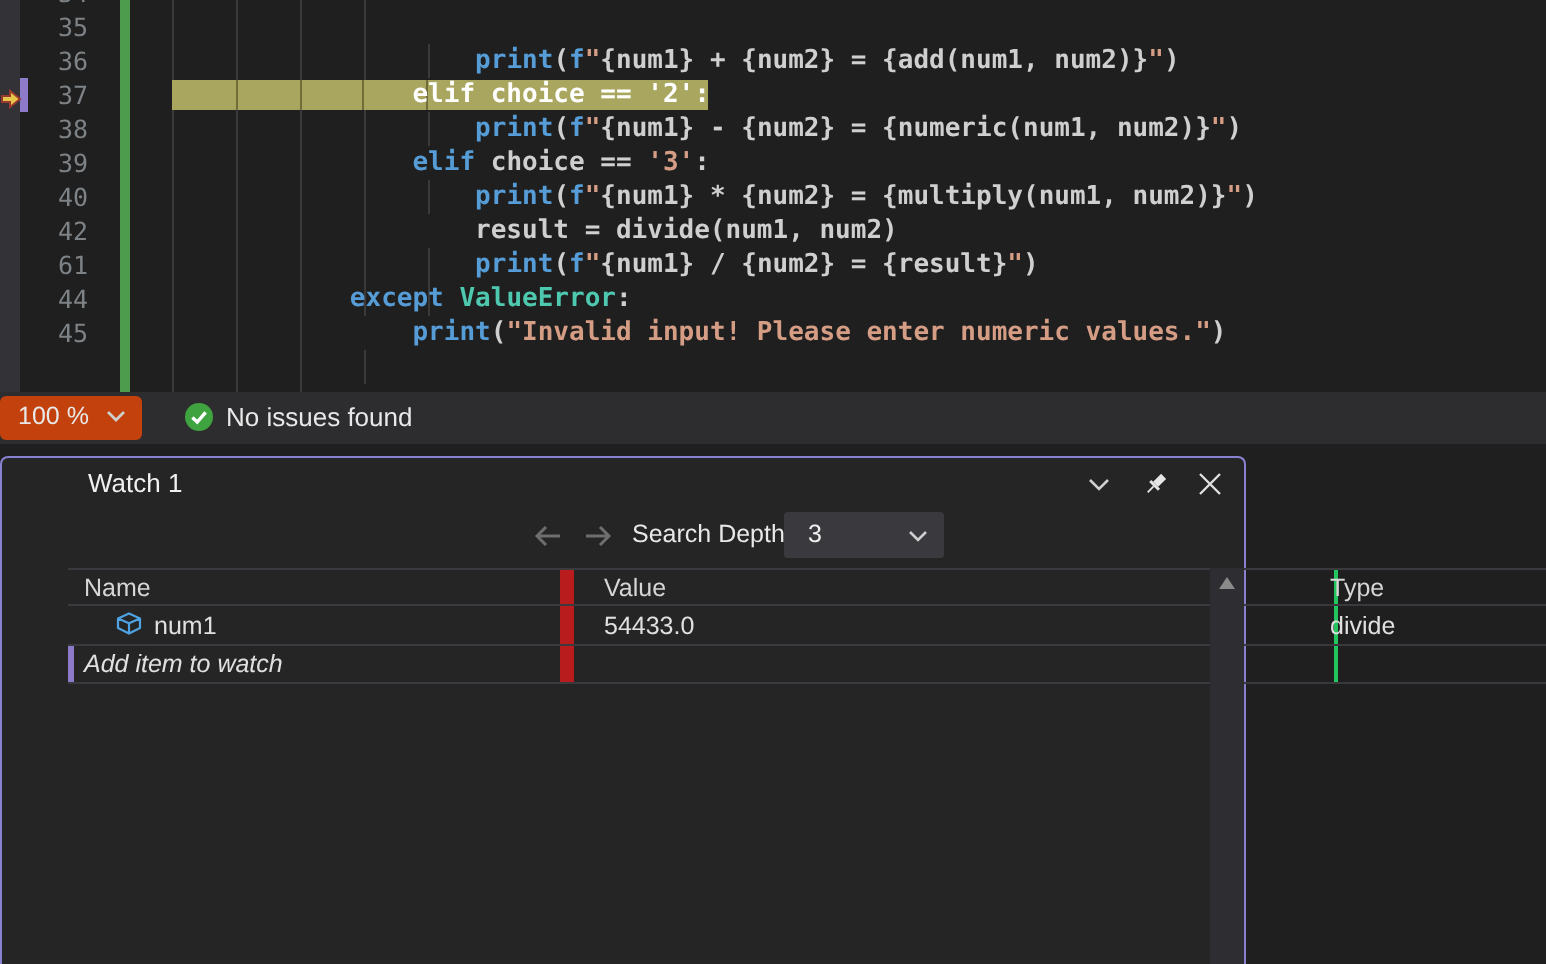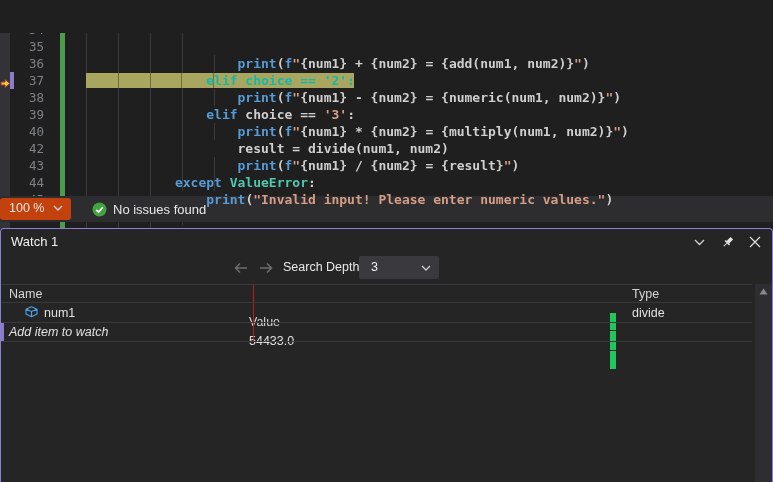--- a/index.html
+++ b/index.html
@@ -5,42 +5,42 @@
   * { margin:0; padding:0; box-sizing:border-box; }
   html,body { background:#1a1a1a; }
   .screen {
     position:relative; width:773px; height:482px; overflow:hidden;
     background:#1f1f1f;
     font-family:"Liberation Sans","DejaVu Sans",sans-serif;
     color:#e8e8e8;
   }
 
   
-  .editor { position:absolute; left:0; top:0; width:773px; height:208px; overflow:hidden; background:#1f1f1f;margin-top:33px; }
+  .editor { position:absolute; left:0; top:0; width:773px; height:208px; overflow:hidden; background:#1f1f1f; }
   .margin-strip { position:absolute; left:0; top:0; width:10px; height:196px; background:#333337; }
   .green-bar { position:absolute; left:60px; top:0; width:5px; height:196px; background:#4d9b4d; }
   .indent-guide { position:absolute; width:1px; background:#3a3a3a; }
   .code-lines { position:absolute; left:0; top:-12px; right:0; }
   .code-line { position:relative; height:17px; }
   .ln {
     position:absolute; left:0; top:0; width:44px; height:17px;
     text-align:right; color:#7d8286;
     font-family:"DejaVu Sans Mono","Liberation Mono",monospace;
     font-size:12.5px; line-height:17px;
   }
   .code {
     position:absolute; left:81px; top:0; height:17px; white-space:pre;
     font-family:"DejaVu Sans Mono","Liberation Mono",monospace;
     font-size:13px; line-height:17px; font-weight:bold; z-index:3;
   }
   .tok-k { color:#569CD6; }
   .tok-p { color:#cfcfcf; }
   .tok-s { color:#D69D85; }
   .tok-t { color:#4EC9B0; }
-  .tok-d { color:#14b8a6; }
+  .tok-d { color:#ffffff; }
   .hl-bar {
     position:absolute; left:86px; top:1px; width:268px; height:15px; z-index:1;
     background-color:#a9a75f;
     background-image:
       linear-gradient(to right, transparent 32px, rgba(40,40,10,.45) 32px, rgba(40,40,10,.45) 33px, transparent 33px),
       linear-gradient(to right, transparent 64px, rgba(40,40,10,.45) 64px, rgba(40,40,10,.45) 65px, transparent 65px),
       linear-gradient(to right, transparent 95px, rgba(40,40,10,.45) 95px, rgba(40,40,10,.45) 96px, transparent 96px),
       linear-gradient(to right, transparent 127px, rgba(40,40,10,.45) 127px, rgba(40,40,10,.45) 128px, transparent 128px);
   }
   .cur-purple { position:absolute; left:10px; top:0; width:4px; height:17px; background:#8d7ac8; z-index:2; }
@@ -53,23 +53,24 @@
     background:#c2410c; border-radius:3px; cursor:default;
   }
   .zoom-ctl .zlabel { position:absolute; left:9px; top:3px; font-size:12.5px; color:#e8e8e8; }
   .zoom-ctl svg { position:absolute; right:8px; top:7px; }
   .issues { position:absolute; left:92px; top:4px; height:18px; }
   .issues svg { vertical-align:-3px; }
   .issues-text { margin-left:6px; font-size:13px; color:#e8e8e8;text-align:right; }
 
   
   .watch {
-    position:absolute; left:0; top:228px; width:773px; height:254px;
+    position:absolute; left:0; top:228px; width:623px; height:254px;
     background:#252526; border:1px solid #8781cf; border-bottom:none;
     border-radius:4px 4px 0 0;
+    padding-left:33px;
   }
   .watch-title { position:relative; height:25px; }
   .watch-title .wt-label { position:absolute; left:10px; top:5px; font-size:13px; color:#f0f0f0; }
   .wt-icons { position:absolute; right:8px; top:4px; display:flex; gap:10px; align-items:center; }
   .wt-icons .icon-btn { width:18px; height:18px; display:flex; align-items:center; justify-content:center; cursor:default; }
 
   .watch-toolbar { position:relative; height:30px; }
   .search-box {
     position:absolute; left:3px; top:2px; width:214px; height:23px;
     background:#37373b; border-radius:2px;
@@ -88,22 +89,22 @@
   .depth-dd .dd-value { position:absolute; left:12px; top:4px; font-size:12.5px; color:#f0f0f0; }
   .depth-dd svg { position:absolute; right:8px; top:9px; }
 
   .watch-table { position:relative; }
   .trow { position:relative; width:751px; border-bottom:1px solid #3a3a3e; }
   .thead { height:19px; border-top:1px solid #3a3a3e; }
   .tdata { height:20px; }
   .tadd  { height:19px; }
   .cell { position:absolute; top:0; height:100%; overflow:hidden; font-size:12.5px; line-height:19px; color:#e0e0e0; }
   .tdata .cell { line-height:20px; }
-  .c-name  { left:0; width:253px; border-right:1px solid #b91c1c; padding-left:8px; }
-  .c-value { left:243px; width:372px; border-right:6px solid #22c55e; padding-left:5px;margin-top:28px; }
+  .c-name  { left:0; width:253px; border-right:7px solid #b91c1c; padding-left:8px; }
+  .c-value { left:263px; width:372px; border-right:2px solid #22c55e; padding-left:5px; }
   .c-type  { left:625px; width:126px; padding-left:6px; }
   .thead .cell { color:#d6d6d6; }
   .tdata .c-name { padding-left:24px; }
   .var-icon { display:inline-block; vertical-align:-1px; margin-right:6px; }
   .add-caret { position:absolute; left:0; top:0; width:3px; height:100%; background:#8d7ac8; }
   .add-label { font-style:italic; color:#e0e0e0; }
 
   .vscroll {
     position:absolute; top:55px; right:0; bottom:0; width:17px;
     background:#2e2e32;
@@ -161,21 +162,21 @@
         </div>
         <div class="code-line">
           <span class="ln">40</span>
           <span class="code"><span class="tok-p">                    </span><span class="tok-k">print</span><span class="tok-p">(</span><span class="tok-k">f</span><span class="tok-s">"</span><span class="tok-p">{num1} * {num2} = {multiply(num1, num2)}</span><span class="tok-s">"</span><span class="tok-p">)</span></span>
         </div>
         <div class="code-line">
           <span class="ln">42</span>
           <span class="code"><span class="tok-p">                    result = divide(num1, num2)</span></span>
         </div>
         <div class="code-line">
-          <span class="ln">43</span>
+          <span class="ln">61</span>
           <span class="code"><span class="tok-p">                    </span><span class="tok-k">print</span><span class="tok-p">(</span><span class="tok-k">f</span><span class="tok-s">"</span><span class="tok-p">{num1} / {num2} = {result}</span><span class="tok-s">"</span><span class="tok-p">)</span></span>
         </div>
         <div class="code-line">
           <span class="ln">44</span>
           <span class="code"><span class="tok-p">            </span><span class="tok-k">except</span><span class="tok-p"> </span><span class="tok-t">ValueError</span><span class="tok-p">:</span></span>
         </div>
         <div class="code-line">
           <span class="ln">45</span>
           <span class="code"><span class="tok-p">                </span><span class="tok-k">print</span><span class="tok-p">(</span><span class="tok-s">"Invalid input! Please enter numeric values."</span><span class="tok-p">)</span></span>
         </div>

